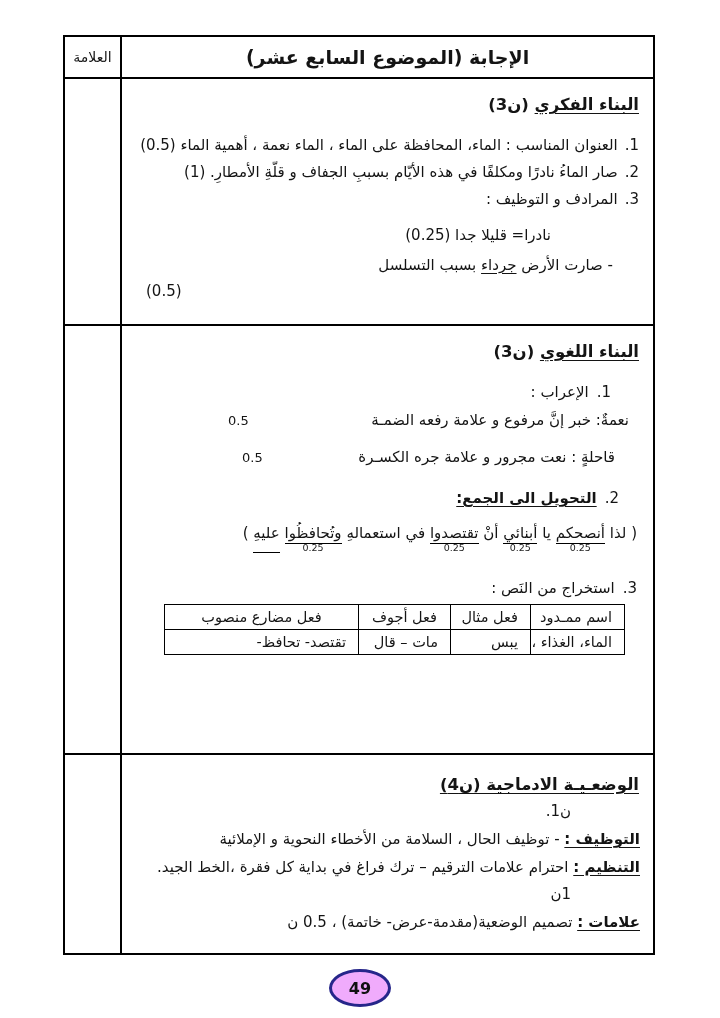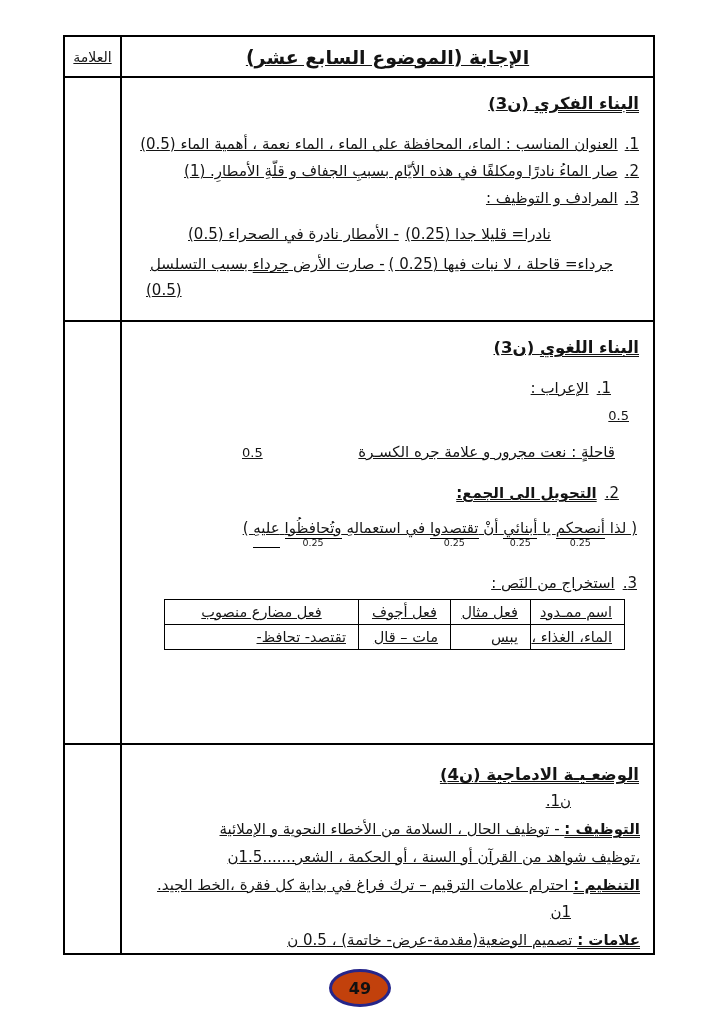--- a/index.html
+++ b/index.html
@@ -2,21 +2,21 @@
 <html lang="ar"><head>
 <meta charset="utf-8">
 <style>
   html,body{margin:0;padding:0;width:720px;height:1018px;background:#ffffff;overflow:hidden;}
   body{font-family:"DejaVu Sans",sans-serif;color:#141414;position:relative;}
   .sheet{position:absolute;inset:0;background:#fff;}
 
   
   .outer{position:absolute;left:63px;top:35px;width:592px;height:920px;
          border:2.5px solid #000;box-sizing:border-box;display:flex;flex-direction:column;background:#fff;}
-  .row{display:flex;flex-direction:row;border-bottom:2.5px solid #000;box-sizing:border-box;text-decoration:underline;}
+  .row{display:flex;flex-direction:row;border-bottom:2.5px solid #000;box-sizing:border-box;}
   .row:last-child{border-bottom:none;}
   .r-head{height:42px;}
   .r-s1{height:247px;}
   .r-s2{height:429px;}
   .r-s3{flex:1;}
   .mark-cell{width:57px;flex:0 0 57px;border-right:2.5px solid #000;box-sizing:border-box;
              display:flex;align-items:center;justify-content:center;font-size:14px;}
   .main-cell{flex:1;direction:rtl;text-align:right;padding:0 10px;box-sizing:border-box;
              position:relative;font-size:15px;line-height:24px;overflow:hidden;}
 
@@ -59,21 +59,21 @@
   .itable .c0{width:94px;} .itable .c1{width:80px;} .itable .c2{width:92px;} .itable .c3{width:194px;}
 
   
   .p3{margin-top:2px;padding-right:3px;line-height:26px;}
   .p3 .lbl{font-weight:bold;text-decoration:underline;text-underline-offset:3px;}
   .scoreonly{padding-right:72px;line-height:25px;}
 
   
   .pageno{position:absolute;left:329px;top:969px;width:62px;height:38px;border:3px solid #26268a;
           border-radius:50%;display:flex;align-items:center;justify-content:center;
-          font-weight:bold;font-size:16px;color:#111;background:#c2410c;box-sizing:border-box;}
+          font-weight:bold;font-size:16px;color:#111;background:#f0abfc;box-sizing:border-box;}
 </style>
 </head>
 <body>
 
 <div class="sheet">
 
   <div class="outer">
 
     <div class="row r-head">
       <div class="mark-cell">
@@ -99,42 +99,41 @@
             <span class="num">2.</span>
             <span>صار الماءُ نادرًا ومكلفًا في هذه الأيّام بسببِ الجفاف و قلّةِ الأمطارِ. (1)</span>
           </div>
           <div class="item">
             <span class="num">3.</span>
             <span>المرادف و التوظيف :</span>
           </div>
         </div>
         <div class="pair pairA">
           <span>نادرا= قليلا جدا (0.25)</span>
-          <span>- الأمطار نادرة في الصحراء (0.5)</span>
         </div>
         <div class="pair pairB">
-          <span>جرداء= قاحلة ، لا نبات فيها (0.25 )</span>
           <span><span>- صارت الأرض </span><span class="u">جرداء</span><span> بسبب التسلسل</span></span>
         </div>
         <div class="wrapscore">(0.5)</div>
       </div>
     </div>
 
     <div class="row r-s2">
       <div class="mark-cell"></div>
       <div class="main-cell">
         <div class="shead">
           <span class="u">البناء اللغوي</span><span> (ن3)</span>
         </div>
 
         <div class="numline ind1">
           <span class="num">1.</span>
           <span>الإعراب :</span>
         </div>
         <div class="scoreline sl1">
+          <span>نعمةٌ: خبر إنَّ مرفوع و علامة رفعه الضمـة</span>
           <span class="score">0.5</span>
         </div>
         <div class="scoreline sl2">
           <span>قاحلةٍ : نعت مجرور و علامة جره الكسـرة</span>
           <span class="score">0.5</span>
         </div>
 
         <div class="numline ind2">
           <span class="num">2.</span>
           <span class="u b">التحويل الى الجمع:</span>
@@ -169,21 +168,20 @@
     <div class="row r-s3">
       <div class="mark-cell"></div>
       <div class="main-cell">
         <div class="shead" style="margin-top:18px;">
           <span class="u">الوضعـيـة الادماجية (ن4)</span>
         </div>
         <div class="p3 scoreonly">ن1.</div>
         <div class="p3">
           <span class="lbl">التوظيف :</span><span> - توظيف الحال ، السلامة من الأخطاء النحوية و الإملائية</span>
         </div>
-        <div class="p3">،توظيف شواهد من القرآن أو السنة ، أو الحكمة ، الشعر.......1.5ن</div>
         <div class="p3">
           <span class="lbl">التنظيم :</span><span> احترام علامات الترقيم – ترك فراغ في بداية كل فقرة ،الخط الجيد.</span>
         </div>
         <div class="p3 scoreonly">1ن</div>
         <div class="p3">
           <span class="lbl">علامات :</span><span> تصميم الوضعية(مقدمة-عرض- خاتمة) ،  0.5 ن</span>
         </div>
       </div>
     </div>
 

